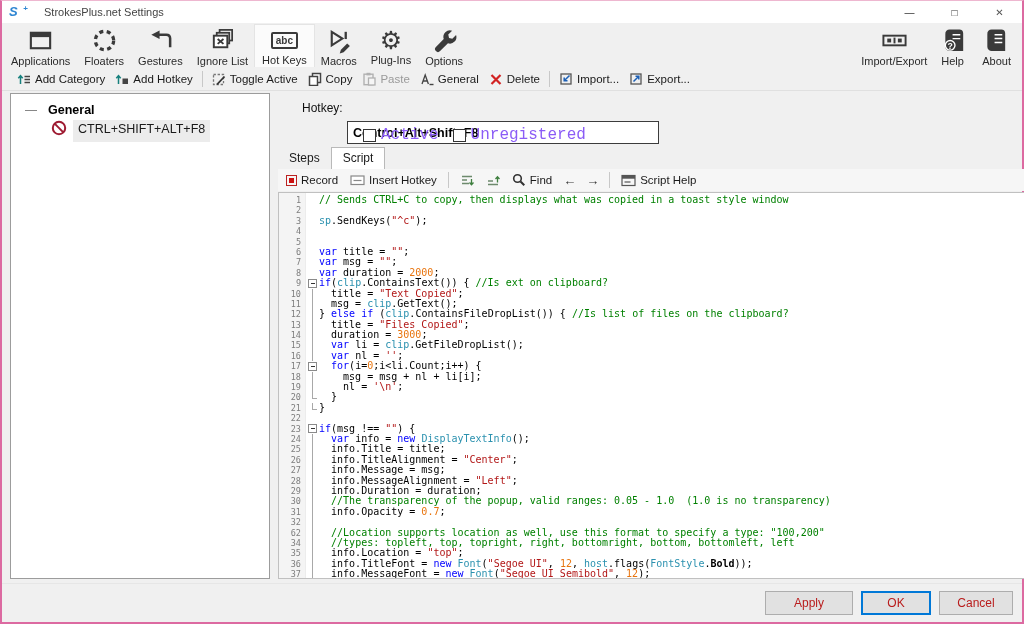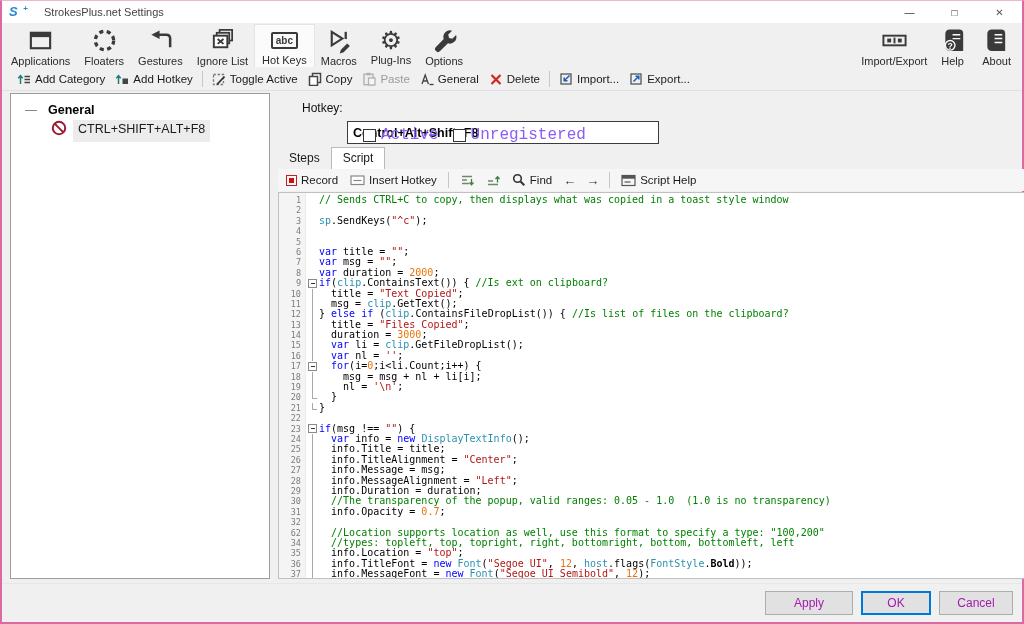--- a/index.html
+++ b/index.html
@@ -76,21 +76,21 @@
   .tk-c { color:#008000; } .tk-k { color:#0000ff; } .tk-t { color:#2b91af; }
   .tk-s { color:#b21717; } .tk-n { color:#e8740e; } .tk-b { color:#000; font-weight:bold; } .tk-p { color:#000; }
 
   .vscroll { position:absolute; top:0; right:0; bottom:0; width:14px; background:#f0f0f0; }
   .varrow { position:absolute; left:0; width:14px; height:14px; color:#606060; font-size:7px; display:flex; align-items:center; justify-content:center; }
   .varrow.up { top:0; } .varrow.down { bottom:0; }
   .vthumb { position:absolute; left:1px; width:12px; top:16px; height:275px; background:#cdcdcd; }
 
   
   .footer { position:absolute; bottom:0; left:0; right:0; height:39px; background:#f0f0f0; border-top:1px solid #e6e6e6; }
-  .btn { position:absolute; top:7px; height:24px; background:#e1e1e1; border:1px solid #adadad; font-size:12px; color:#a21caf; text-align:center; line-height:22px; font-family:"Liberation Sans",sans-serif; }
+  .btn { position:absolute; top:7px; height:24px; background:#e1e1e1; border:1px solid #adadad; font-size:12px; color:#b91c1c; text-align:center; line-height:22px; font-family:"Liberation Sans",sans-serif; }
   .btn.apply { right:169px; width:88px; }
   .btn.ok { right:91px; width:70px; border:2px solid #0078d7; line-height:20px; }
   .btn.cancel { right:9px; width:74px; }
 </style>
 </head>
 <body>
 
 <div class="window">
 
   <div class="titlebar">

